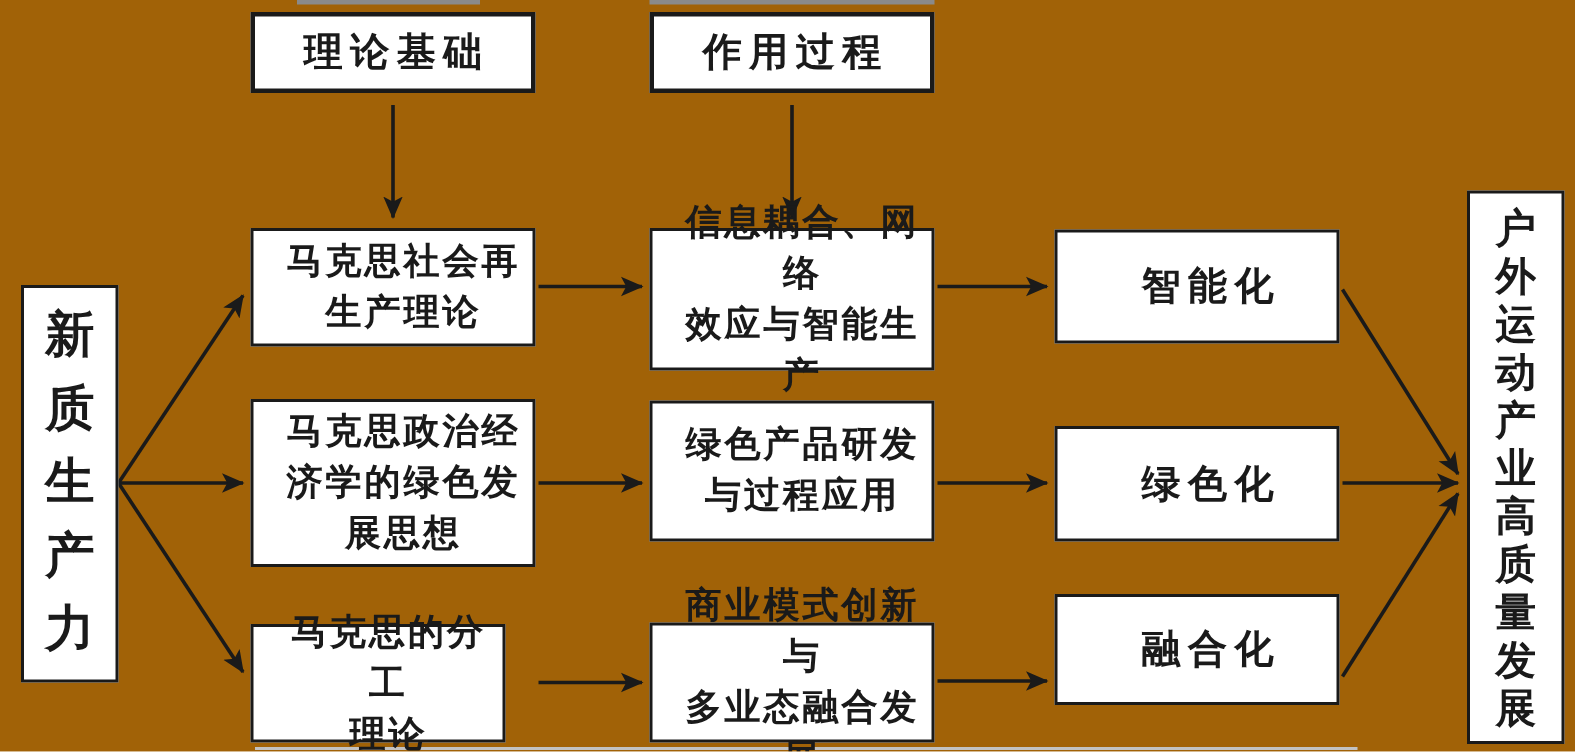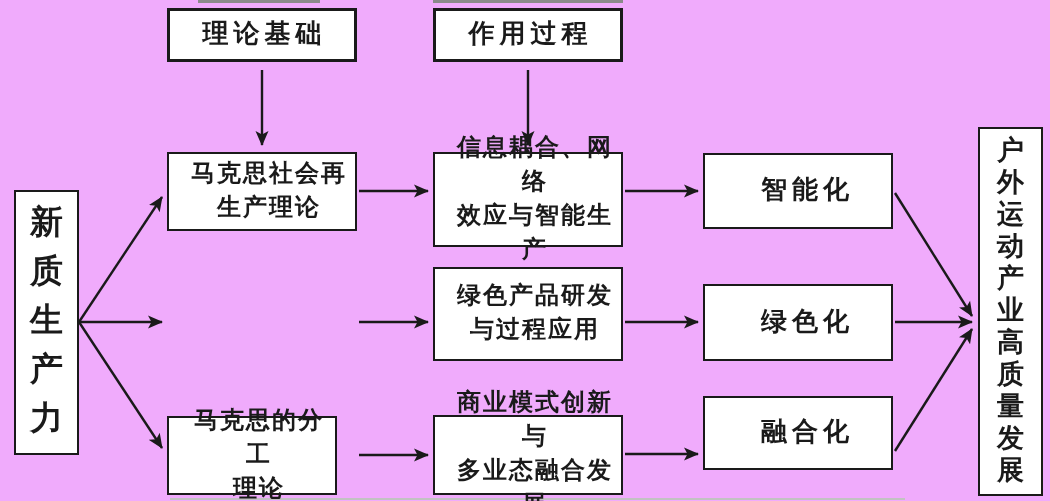--- a/index.html
+++ b/index.html
@@ -1,21 +1,21 @@
 <!DOCTYPE html>
 <html><head>
 <meta charset="utf-8">
 <style>
   html, body { margin: 0; padding: 0; background: #ffffff; }
   .canvas {
     position: relative;
     width: 1050px;
     height: 501px;
-    background: #f0abfc;
-    font-family: Liberation Mono, monospace;
+    background: #a16207;
+    font-family: Liberation Serif, serif;
     color: #1a1a1a;
     overflow: hidden;
   }
   .arrows {
     position: absolute;
     left: 0; top: 0;
     width: 1050px; height: 501px;
     pointer-events: none;
   }
   .box {
@@ -110,20 +110,23 @@
 生
 产
 力</div>
 
   <div class="box cell r1c1">马克思社会再
 生产理论</div>
   <div class="box cell r1c2">信息耦合、网络
 效应与智能生产</div>
   <div class="box outcome r1c3">智能化</div>
 
+  <div class="box cell r2c1">马克思政治经
+济学的绿色发
+展思想</div>
   <div class="box cell r2c2">绿色产品研发
 与过程应用</div>
   <div class="box outcome r2c3">绿色化</div>
 
   <div class="box cell r3c1">马克思的分工
 理论</div>
   <div class="box cell r3c2">商业模式创新与
 多业态融合发展</div>
   <div class="box outcome r3c3">融合化</div>
 

